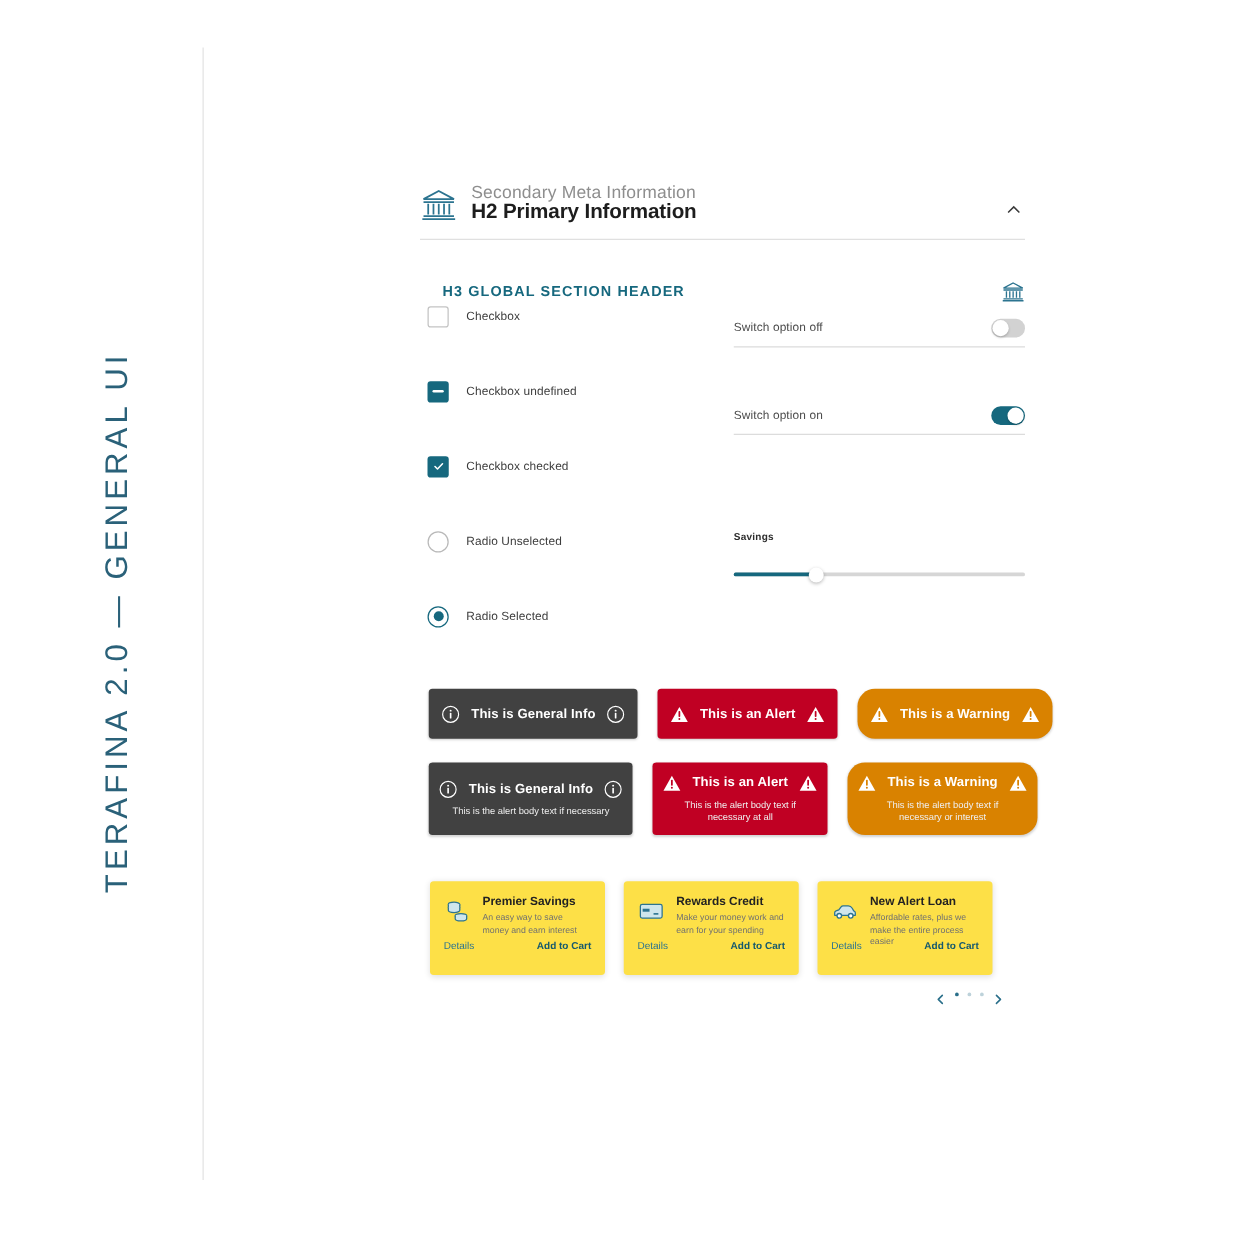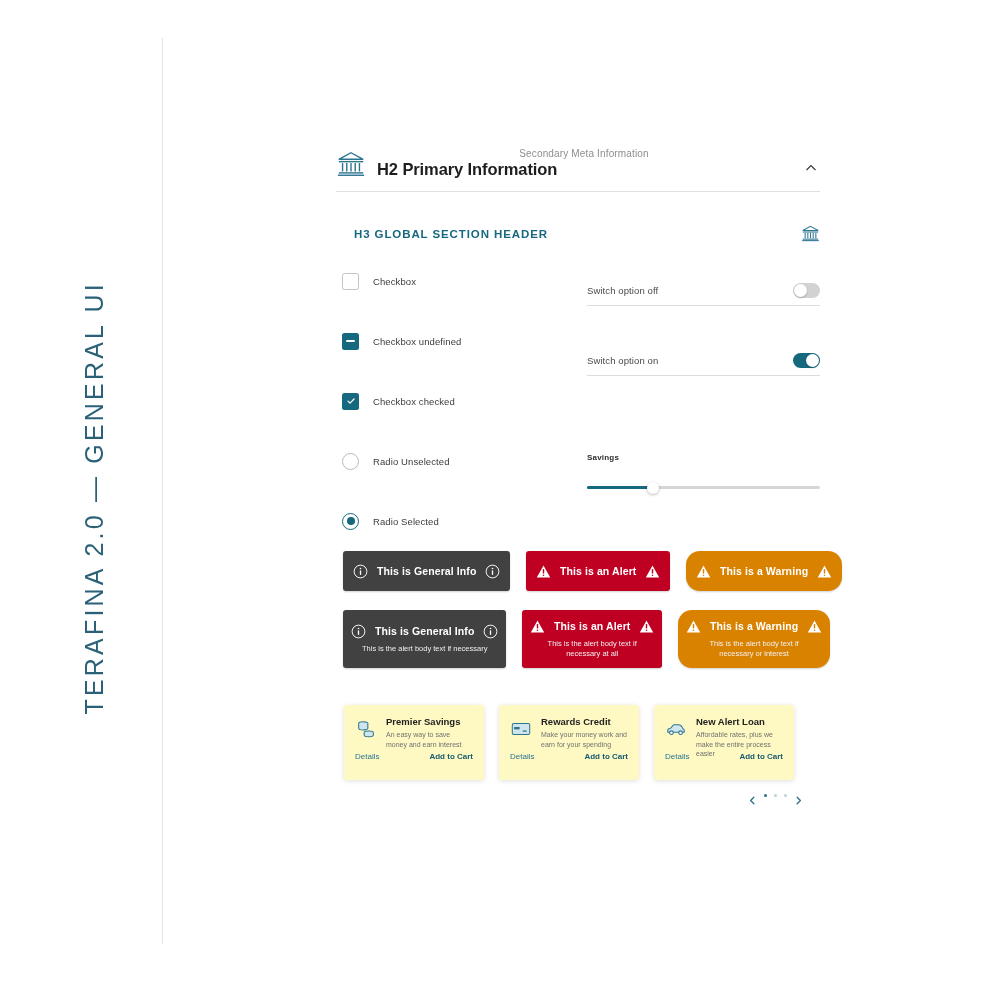--- a/index.html
+++ b/index.html
@@ -28,32 +28,32 @@
     white-space:nowrap;
   }
 
   
   .panel{position:absolute;left:336px;top:148px;width:484px;}
 
   
   .hdr{display:flex;align-items:flex-end;gap:11px;padding-bottom:11px;}
   .hdr-icon{width:30px;height:30px;flex:0 0 30px;margin-bottom:1px;}
   .hdr-text{flex:1 1 auto;}
-  .meta{font-size:10px;color:#8e8e8e;letter-spacing:.15px;line-height:11px;text-align:center;}
+  .meta{font-size:14px;color:#8e8e8e;letter-spacing:.15px;line-height:11px;}
   .h2{font-size:16.5px;font-weight:700;color:#1d1d1d;letter-spacing:-.1px;line-height:21px;}
   .chev-up{width:18px;height:18px;flex:0 0 18px;margin-bottom:3px;}
   .hdr-rule{height:1px;background:#e0e0e0;width:100%;}
 
   
   .h3row{display:flex;align-items:center;justify-content:space-between;margin-top:32px;margin-left:18px;}
   .h3{font-size:11.5px;font-weight:700;letter-spacing:.9px;color:#16687e;}
   .h3-icon{width:19px;height:19px;}
 
   
-  .controls{position:relative;margin-top:28px;height:278px;}
+  .controls{position:relative;height:278px;}
   .ctrl-left{position:absolute;left:6px;top:0;width:230px;}
   .ctrl-right{position:absolute;left:251px;top:0;width:233px;}
 
   .chk-row{display:flex;align-items:center;gap:14px;height:20px;}
   .chk-row + .chk-row{margin-top:40px;}
   .chk-label{font-size:9.5px;color:#3c3c3c;letter-spacing:.1px;}
 
   .box{width:17px;height:17px;border-radius:2.5px;flex:0 0 17px;
        display:flex;align-items:center;justify-content:center;box-sizing:border-box;}
   .box.empty{border:1px solid #c3c3c3;background:#fff;}
@@ -103,21 +103,21 @@
   .alert.danger{background:#c00023;}
   .alert.warn{background:#d98200;border-radius:14px;}
   .alert-head{display:flex;align-items:center;justify-content:center;gap:9px;width:100%;}
   .alert-title{font-size:10.5px;font-weight:700;color:#fff;letter-spacing:.1px;white-space:nowrap;}
   .alert-body{font-size:7.5px;color:#efefef;line-height:10.5px;margin-top:5px;padding:0 10px;}
   .ic{width:15px;height:15px;flex:0 0 15px;}
 
   
   .cards{position:absolute;left:344px;top:705px;display:flex;gap:15px;}
   .card{
-    width:140px;box-sizing:border-box;background:#fef9c3;border-radius:3px;
+    width:140px;box-sizing:border-box;background:#fde047;border-radius:3px;
     box-shadow:0 1px 5px rgba(0,0,0,.13);
     padding:11px 11px 9px 11px;height:75px;position:relative;
   }
   .card-top{display:flex;gap:9px;}
   .card-icon{width:22px;height:22px;flex:0 0 22px;margin-top:2px;}
   .card-title{font-size:9.5px;font-weight:700;color:#222;line-height:12px;}
   .card-desc{font-size:7px;color:#707070;line-height:9.5px;margin-top:2px;}
   .card-actions{position:absolute;left:11px;right:11px;bottom:19px;
       display:flex;align-items:center;justify-content:space-between;}
   .link-details{font-size:8px;color:#2a7390;}

